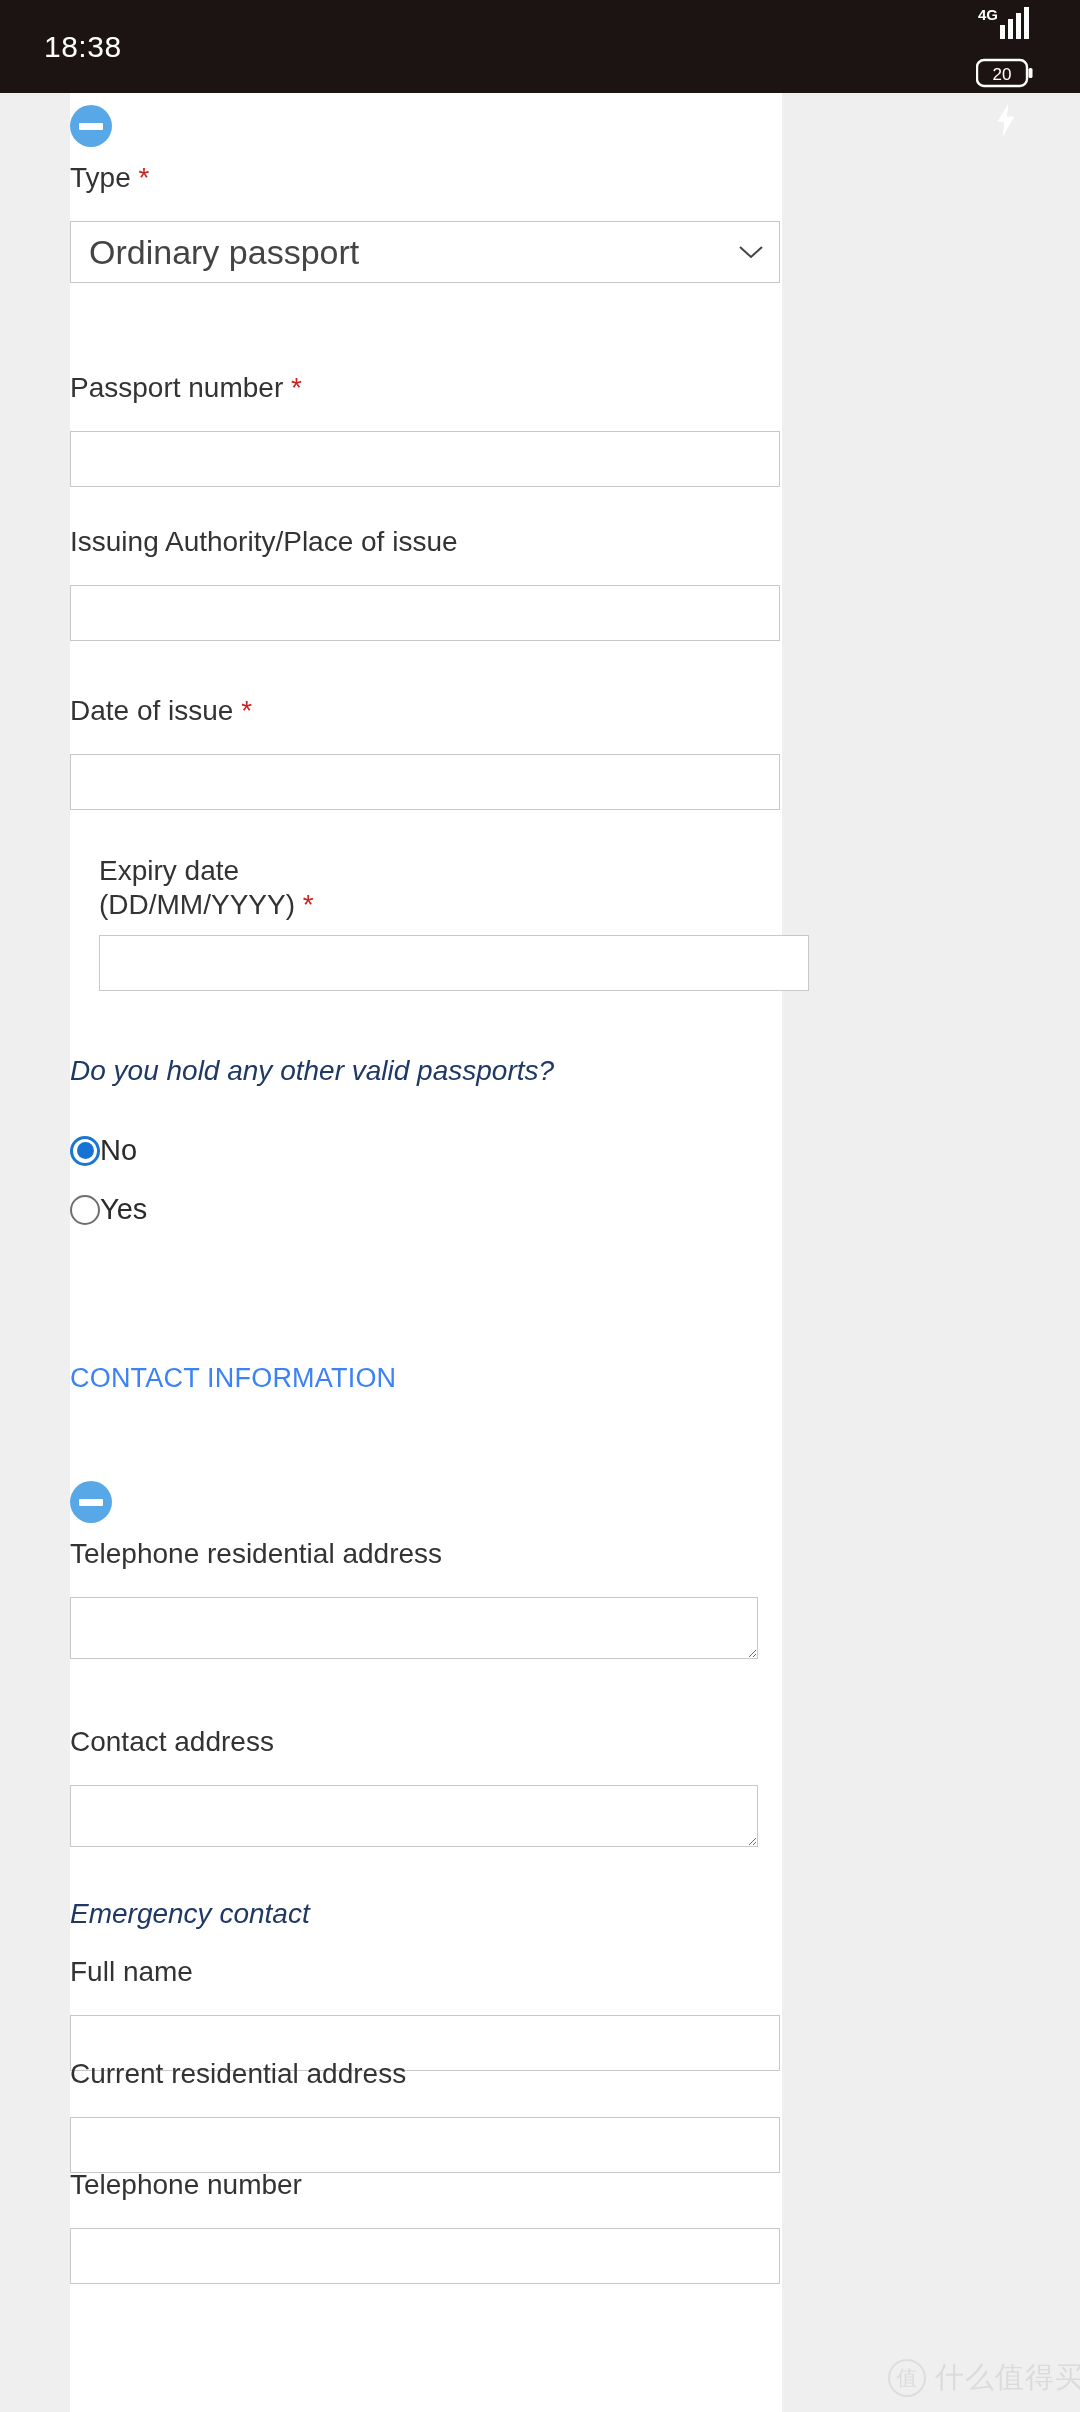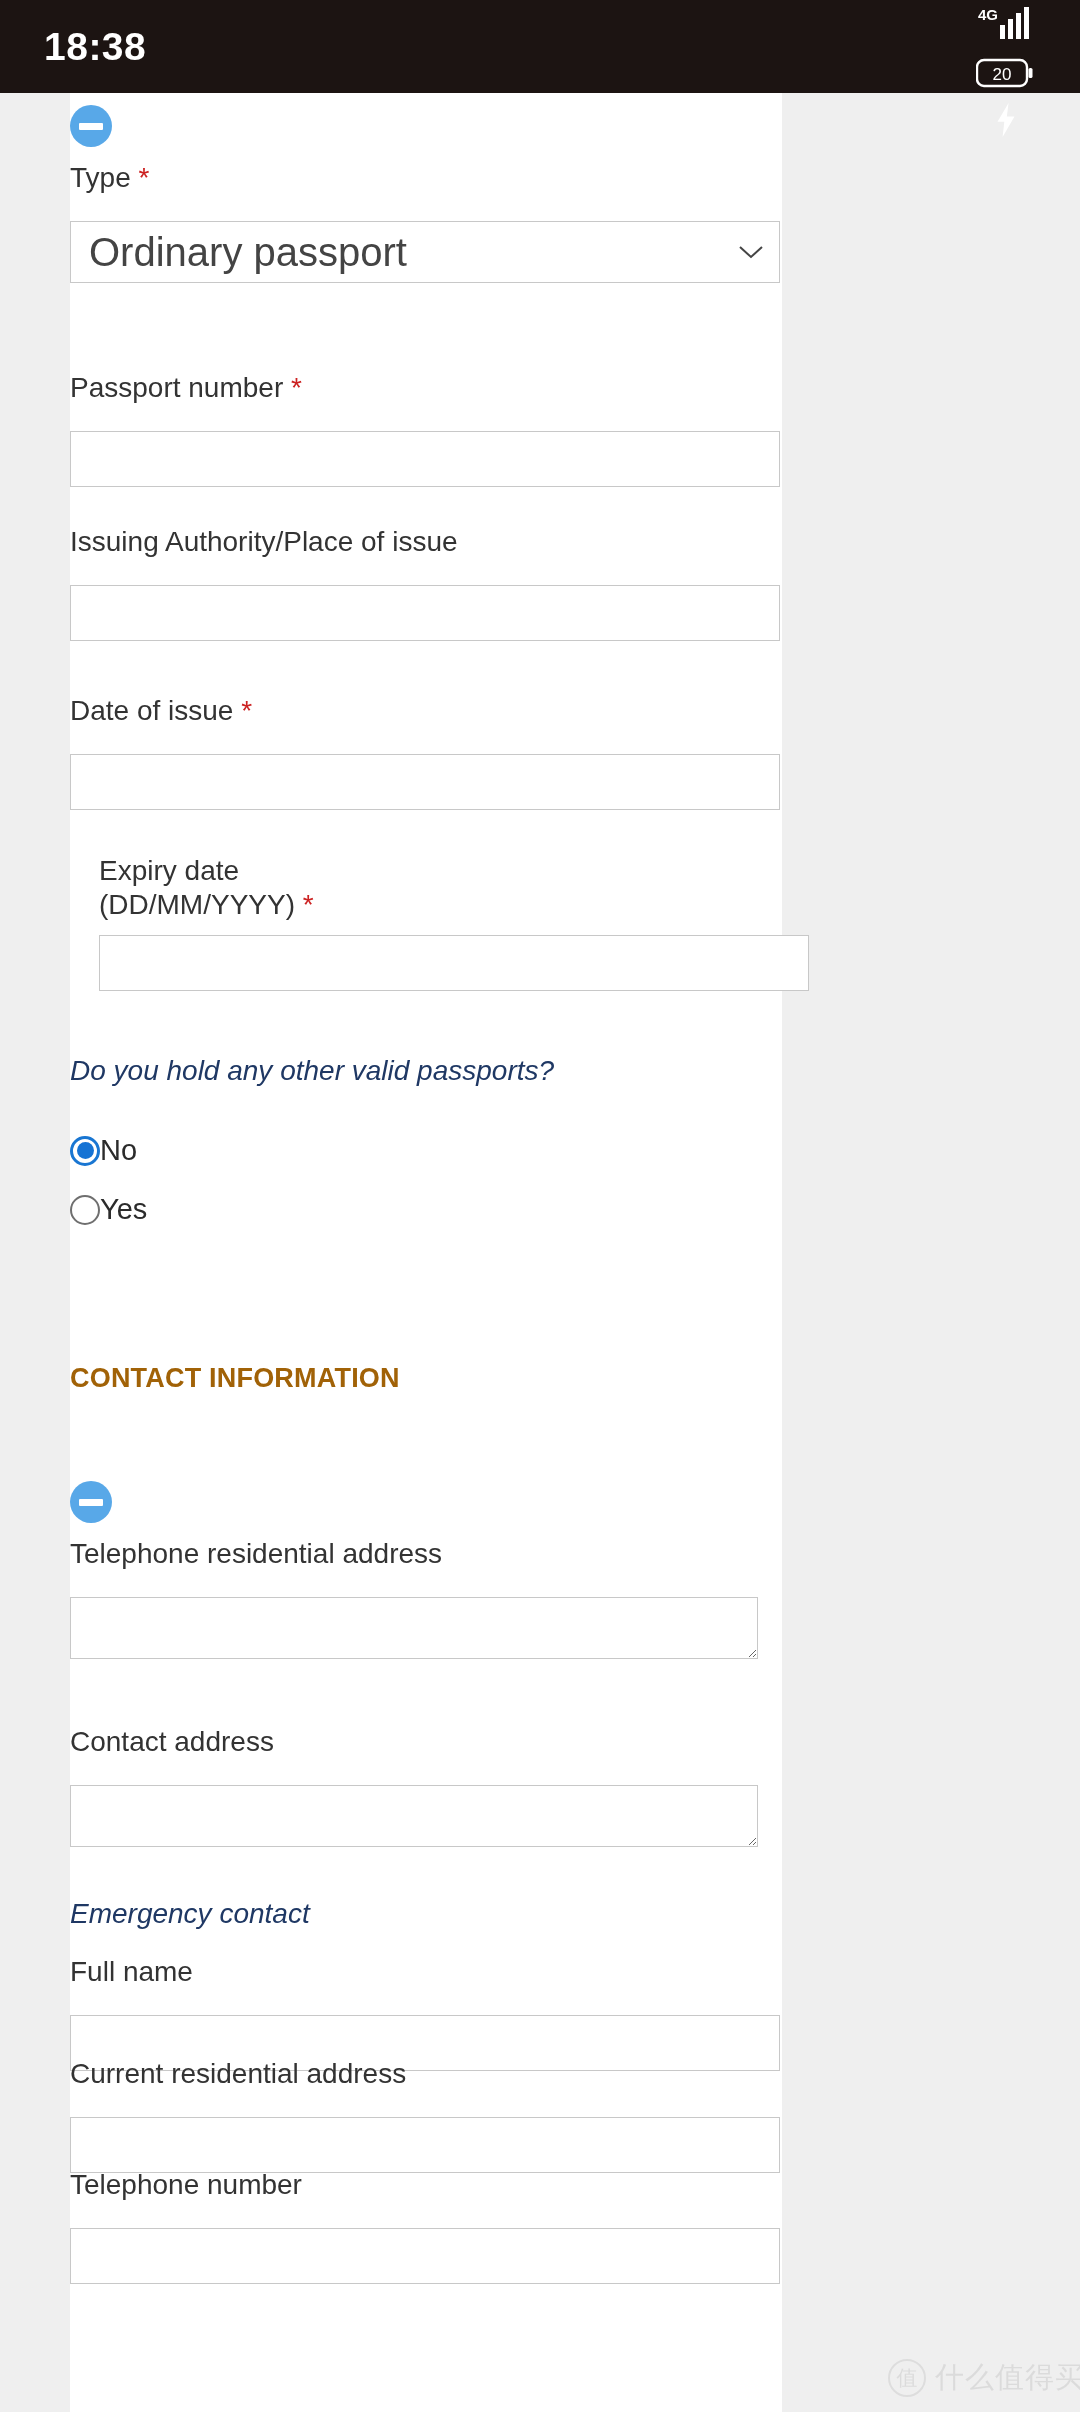--- a/index.html
+++ b/index.html
@@ -24,24 +24,23 @@
     background: #1c1412;
     display: flex;
     align-items: center;
     justify-content: space-between;
     padding: 0 44px;
     box-sizing: border-box;
     z-index: 50;
   }
   .sb-clock {
     color: #ffffff;
-    font-size: 39px;
+    font-size: 30px;
     letter-spacing: 0.5px;
     font-family: "Liberation Sans", sans-serif;
-    font-weight: bold;
   }
   .sb-right {
     display: flex;
     align-items: center;
     gap: 14px;
     flex-direction: column;
   }
   .sb-icon { display: flex; align-items: center; }
 
   
@@ -99,22 +98,22 @@
   .italic-q {
     font-size: 28px;
     color: #1f3864;
     font-style: italic;
     line-height: 1.25;
     font-family: "Liberation Sans", sans-serif;
   }
 
   .section-head {
     font-size: 27px;
-    font-weight: bold;
-    color: #a16207;
+    font-weight: normal;
+    color: #3b82f6;
     letter-spacing: 0.2px;
     font-family: "Liberation Sans", sans-serif;
   }
 
   
   .txt-input {
     display: block;
     width: 710px;
     height: 56px;
     box-sizing: border-box;
@@ -148,21 +147,21 @@
     position: relative;
     width: 710px;
     height: 62px;
   }
   .sel-input {
     width: 710px;
     height: 62px;
     box-sizing: border-box;
     border: 1px solid #c8c8c8;
     background: #ffffff;
-    font-size: 40px;
+    font-size: 34px;
     color: #444444;
     padding: 0 50px 0 18px;
     outline: none;
     appearance: none;
     -webkit-appearance: none;
     font-family: "Liberation Sans", sans-serif;
     border-radius: 0;
     cursor: pointer;
   }
   .sel-chevron {

